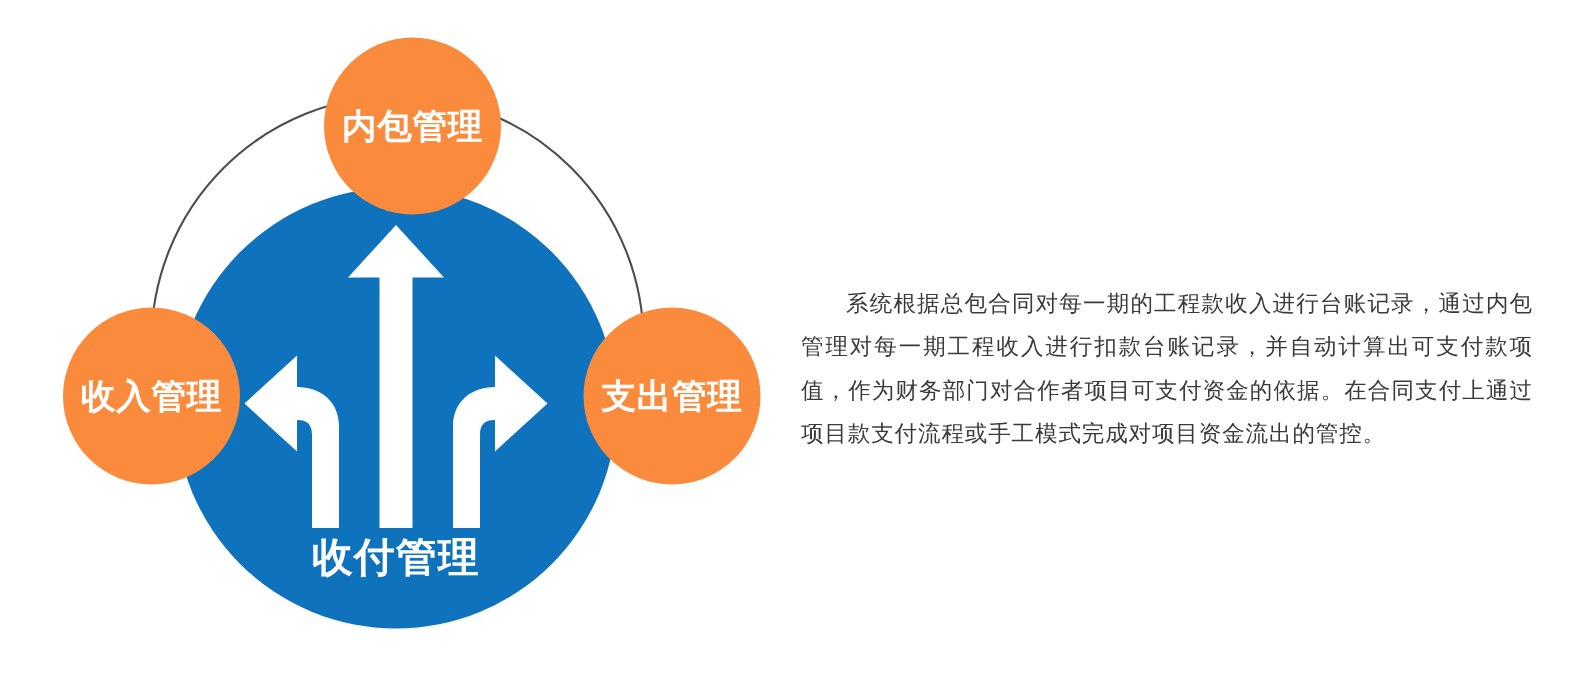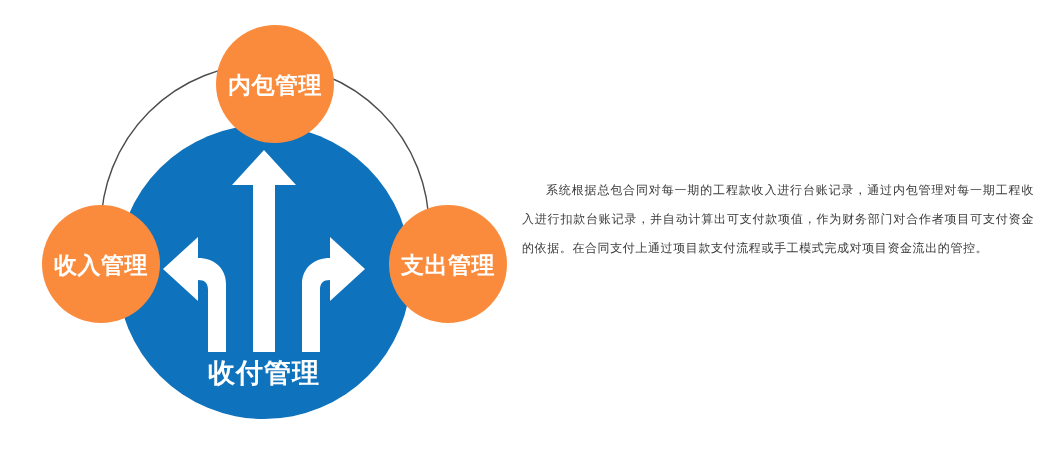--- a/index.html
+++ b/index.html
@@ -50,23 +50,23 @@
 
   
   #copy {
     position: absolute;
     left: 522px;
     top: 176px;
     width: 512px;
     height: 160px;
   }
   #copy p {
-    margin: 0;
+    margin: 12px;
     font-family: "DejaVu Sans", "Liberation Sans", sans-serif;
-    font-size: 12px;
+    font-size: 15px;
     line-height: 29px;
     color: #3a3a3a;
     text-align: justify;
     text-justify: inter-character;
     text-indent: 2em;
     letter-spacing: 0.6px;
   }
 </style>
 </head>
 <body>

